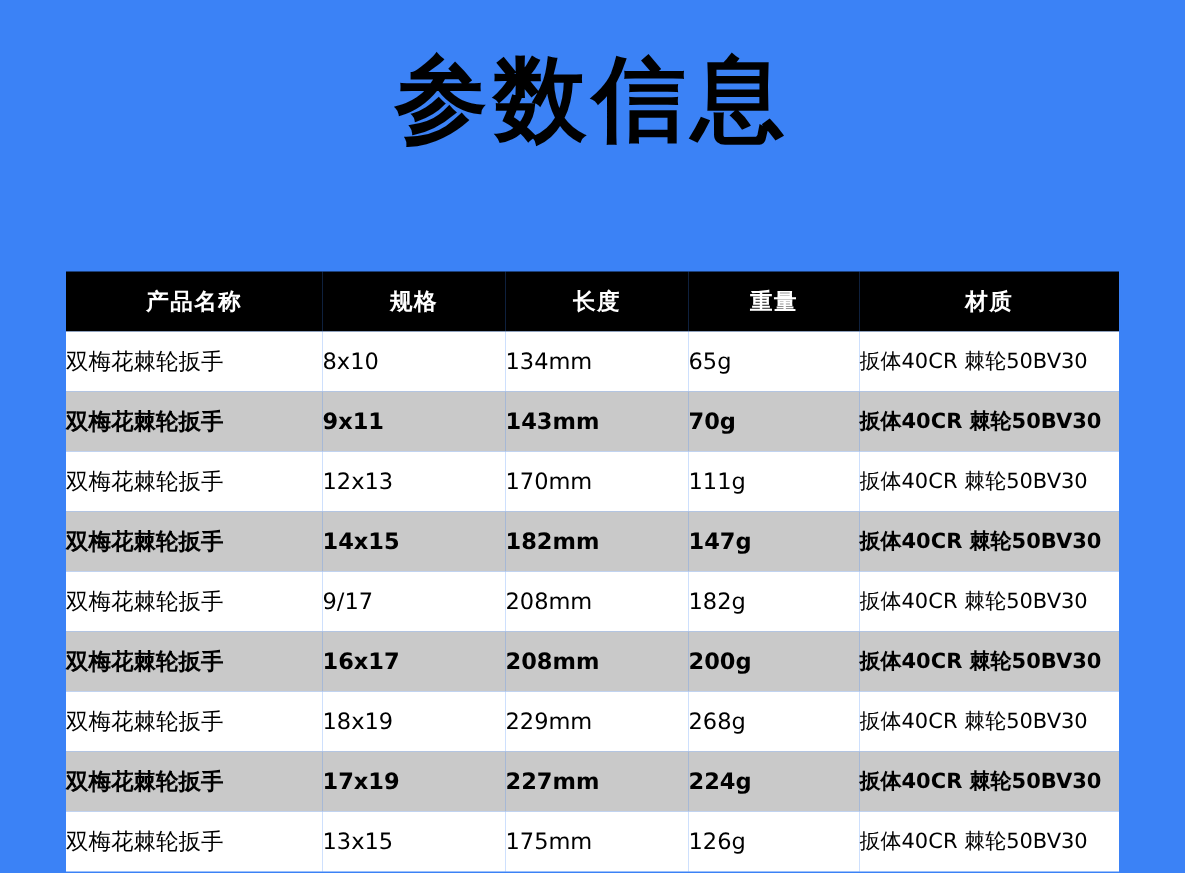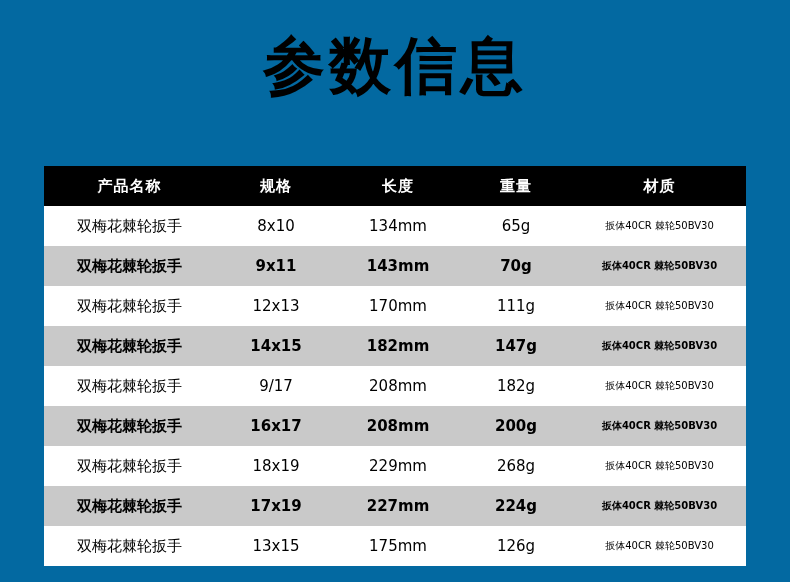--- a/index.html
+++ b/index.html
@@ -11,36 +11,36 @@
     height: 582px;
     background: #ffffff;
     font-family: "Liberation Sans", sans-serif;
     color: #000000;
     overflow: hidden;
   }
   .page {
     position: relative;
     width: 790px;
     height: 582px;
-    background: #0369a1;
+    background: #3b82f6;
   }
   .title {
     text-align: center;
     font-family: "DejaVu Sans", "Liberation Sans", sans-serif;
     font-weight: bold;
     font-size: 62px;
     letter-spacing: 4px;
     line-height: 1;
     padding-top: 35px;
     color: #000000;
   }
   .table-wrap {
     position: absolute;
     left: 44px;
-    top: 166px;
+    top: 181px;
     width: 702px;
   }
   table.spec {
     border-collapse: collapse;
     width: 702px;
     table-layout: fixed;
   }
   table.spec thead th {
     background: #000000;
     color: #ffffff;
@@ -50,40 +50,39 @@
     height: 40px;
     line-height: 40px;
     padding: 0;
     text-align: center;
     letter-spacing: 1px;
   }
   table.spec tbody td {
     height: 40px;
     line-height: 40px;
     padding: 0;
-    text-align: center;
     font-size: 15px;
     font-family: "DejaVu Sans", "Liberation Sans", sans-serif;
     color: #000000;
     white-space: nowrap;
   }
   table.spec tbody tr.odd td {
     background: #ffffff;
   }
   table.spec tbody tr.even td {
     background: #c9c9c9;
   }
   table.spec tbody tr.even td {
     font-weight: bold;
   }
   table.spec tbody td.name {
     font-size: 15px;
   }
   table.spec tbody td.material {
-    font-size: 10px;
+    font-size: 14px;
   }
   col.c-name { width: 171px; }
   col.c-spec { width: 122px; }
   col.c-len  { width: 122px; }
   col.c-wt   { width: 114px; }
   col.c-mat  { width: 173px; }
 </style>
 </head>
 <body>
 

